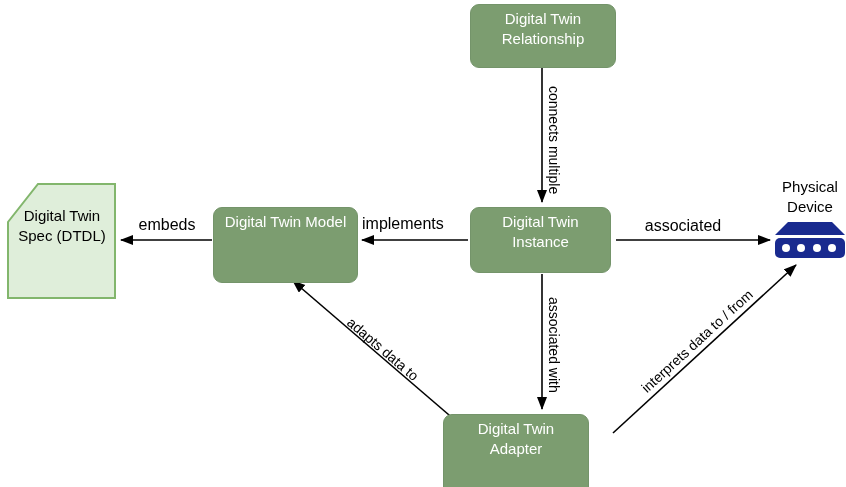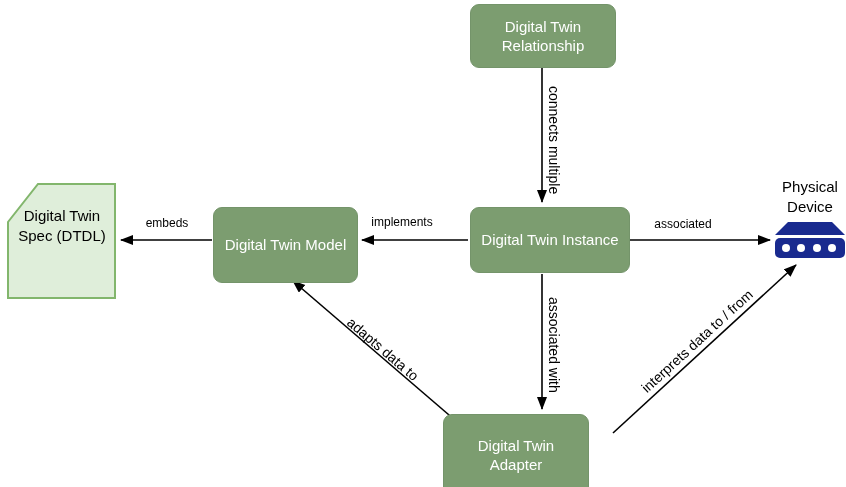--- a/index.html
+++ b/index.html
@@ -10,30 +10,30 @@
     font-family:"Liberation Sans","DejaVu Sans",sans-serif;
     overflow:hidden;
   }
   #wires{position:absolute;left:0;top:0;width:846px;height:487px;}
   .node{
     position:absolute;
     background:#7C9D70;
     border:1px solid #74946a;
     border-radius:9px;
     color:#ffffff;
-    display:flex;align-items:center;justify-content:center;
+    display:flex;align-items:flex-start;justify-content:center;
     text-align:center;
     font-size:15px;line-height:1.3;
     box-sizing:border-box;
     padding:4px 10px;
   }
   .edge-label{
     position:absolute;
     color:#000000;
-    font-size:12px;
+    font-size:16px;
     text-align:center;
     white-space:nowrap;
   }
   .edge-label.vertical{
     writing-mode:vertical-rl;
     font-size:14px;
     white-space:normal;
     display:flex;align-items:center;justify-content:center;
   }
   .edge-label.diag{
@@ -76,21 +76,21 @@
     <line x1="616" y1="240" x2="770" y2="240" stroke="#000" stroke-width="1.6" marker-end="url(#ah)"></line>
     <line x1="542" y1="274" x2="542" y2="409" stroke="#000" stroke-width="1.6" marker-end="url(#ah)"></line>
     <line x1="470" y1="433" x2="293" y2="281" stroke="#000" stroke-width="1.6" marker-end="url(#ah)"></line>
     <line x1="613" y1="433" x2="796" y2="265" stroke="#000" stroke-width="1.6" marker-end="url(#ah)"></line>
   </svg>
 
   <div class="node" style="left:470px;top:4px;width:146px;height:64px;">
     <span>Digital Twin Relationship</span>
   </div>
 
-  <div class="node" style="left:470px;top:207px;width:160px;height:66px;">
+  <div class="node" style="left:470px;top:207px;width:141px;height:66px;">
     <span>Digital Twin Instance</span>
   </div>
 
   <div class="node" style="left:213px;top:207px;width:145px;height:76px;">
     <span>Digital Twin Model</span>
   </div>
 
   <div class="node" style="left:443px;top:414px;width:146px;height:82px;">
     <span>Digital Twin Adapter</span>
   </div>

